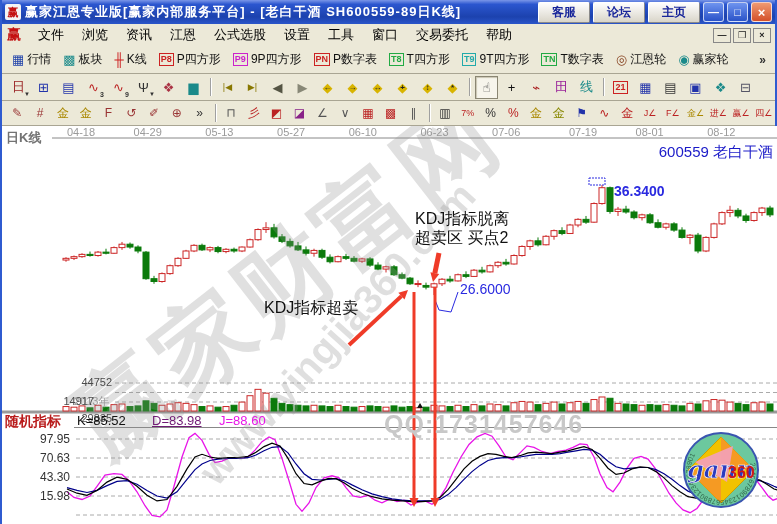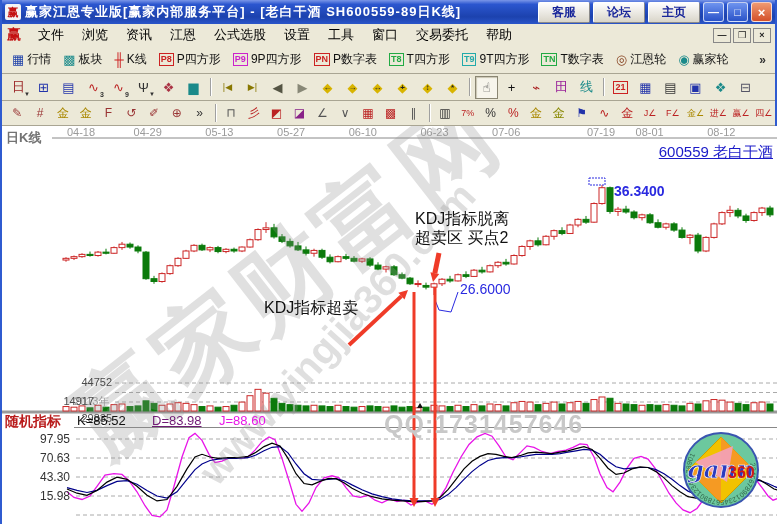--- a/index.html
+++ b/index.html
@@ -55,21 +55,21 @@
   .wm1{position:absolute;left:85px;top:245px;font-size:96px;font-weight:bold;
      color:rgba(145,145,145,.28);transform:rotate(-38deg);transform-origin:0 50%;
      white-space:nowrap;letter-spacing:6px;pointer-events:none;z-index:1;}
   .wm2{position:absolute;left:205px;top:330px;font-size:40px;font-weight:bold;
      color:rgba(150,150,150,.30);transform:rotate(-48deg);transform-origin:0 50%;
      white-space:nowrap;pointer-events:none;z-index:1;}
   .wm-qq{position:absolute;left:382px;top:284px;font-size:25px;font-weight:bold;
      color:#c8c8c8;letter-spacing:1px;z-index:2;pointer-events:none;}
   .klabel{position:absolute;left:4px;top:3px;color:#737373;font-size:13px;font-weight:bold;z-index:3;}
   .datelbl{position:absolute;top:0;font-size:11px;color:#9a9a9a;transform:translateX(-50%);z-index:3;}
-  .stocklbl{position:absolute;right:6px;top:17px;color:#1a1ac8;font-size:15px;z-index:3;text-decoration:underline;}
+  .stocklbl{position:absolute;right:6px;top:17px;color:#1a1ac8;font-size:15px;z-index:3;}
   .pricelbl{position:absolute;color:#2a2ae0;font-size:14px;z-index:3;}
   .anno{position:absolute;color:#111;font-size:16px;line-height:19px;z-index:4;white-space:nowrap;}
   .vol-axis{position:absolute;font-size:11px;color:#4a4a4a;text-align:right;width:40px;z-index:3;}
   .yearlbl{position:absolute;left:72px;top:268px;font-size:11px;color:#9a9a9a;z-index:2;}
   .kdj-head{position:absolute;top:287px;font-size:13px;z-index:3;}
   .kdj-axis{position:absolute;left:22px;width:46px;text-align:right;font-size:12px;color:#333;z-index:3;}
   #gann-logo{position:absolute;left:679px;top:304px;z-index:5;}
 </style>
 </head>
 <body>
@@ -653,21 +653,21 @@
 
     <div class="klabel">日K线</div>
     <div id="date-row">
         <span class="datelbl" style="left: 74px; padding-left: 10px;">04-18</span>
         <span class="datelbl" style="left: 145.7px; text-align: center;">04-29</span>
         <span class="datelbl" style="left: 217.4px;">05-13</span>
         <span class="datelbl" style="left: 289.1px;">05-27</span>
         <span class="datelbl" style="left: 360.8px;">06-10</span>
         <span class="datelbl" style="left: 432.5px;">06-23</span>
         <span class="datelbl" style="left: 504.2px;">07-06</span>
-        <span class="datelbl" style="left: 599px;">07-19</span>
+        <span class="datelbl" style="left: 581px;">07-19</span>
         <span class="datelbl" style="left: 647.6px;">08-01</span>
         <span class="datelbl" style="left: 719.3px;">08-12</span>
       </div>
     <div class="stocklbl">600559  老白干酒</div>
 
     <div class="pricelbl" style="left:612px;top:57px;font-weight:bold;">36.3400</div>
     <div class="pricelbl" style="left:458px;top:155px;">26.6000</div>
 
     <div class="anno" style="left:413px;top:83px;">
       <div>KDJ指标脱离</div>

